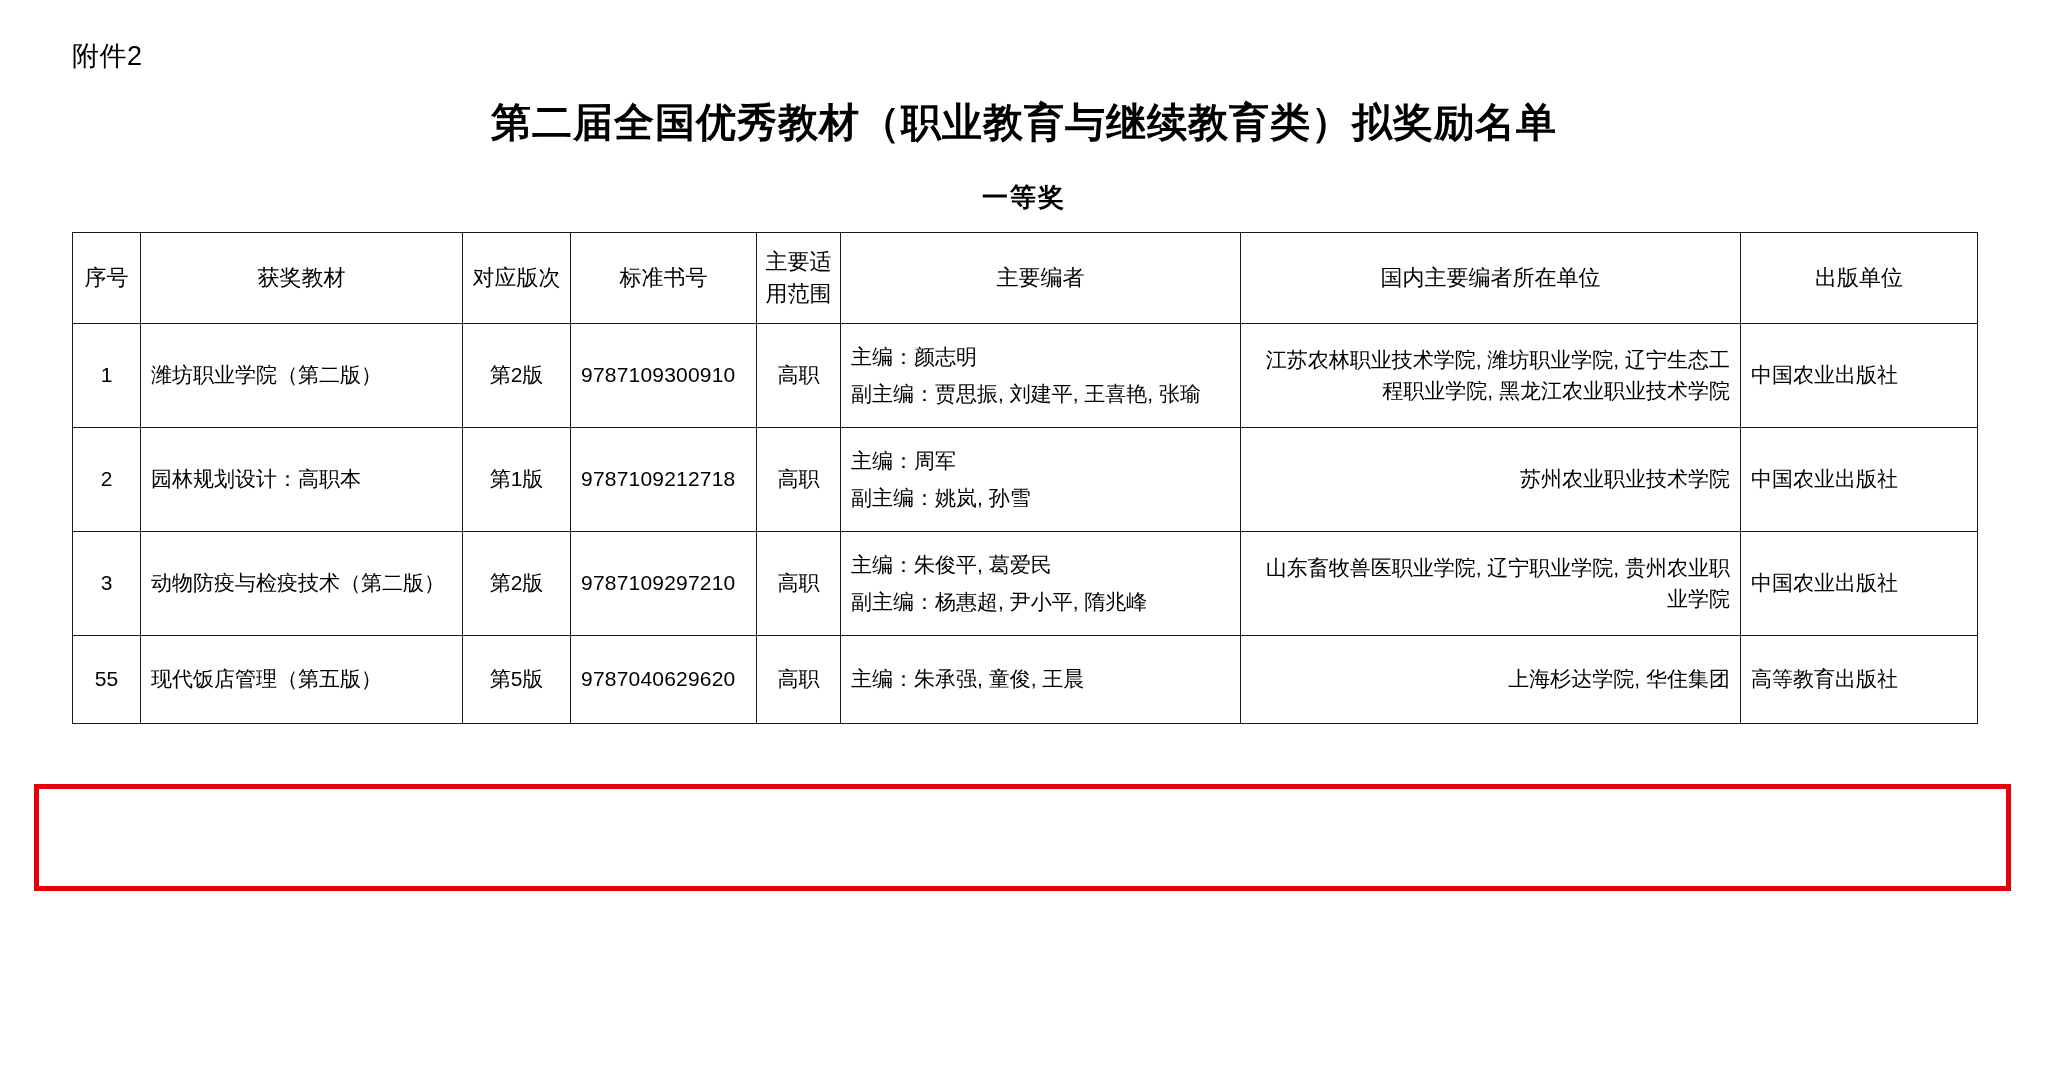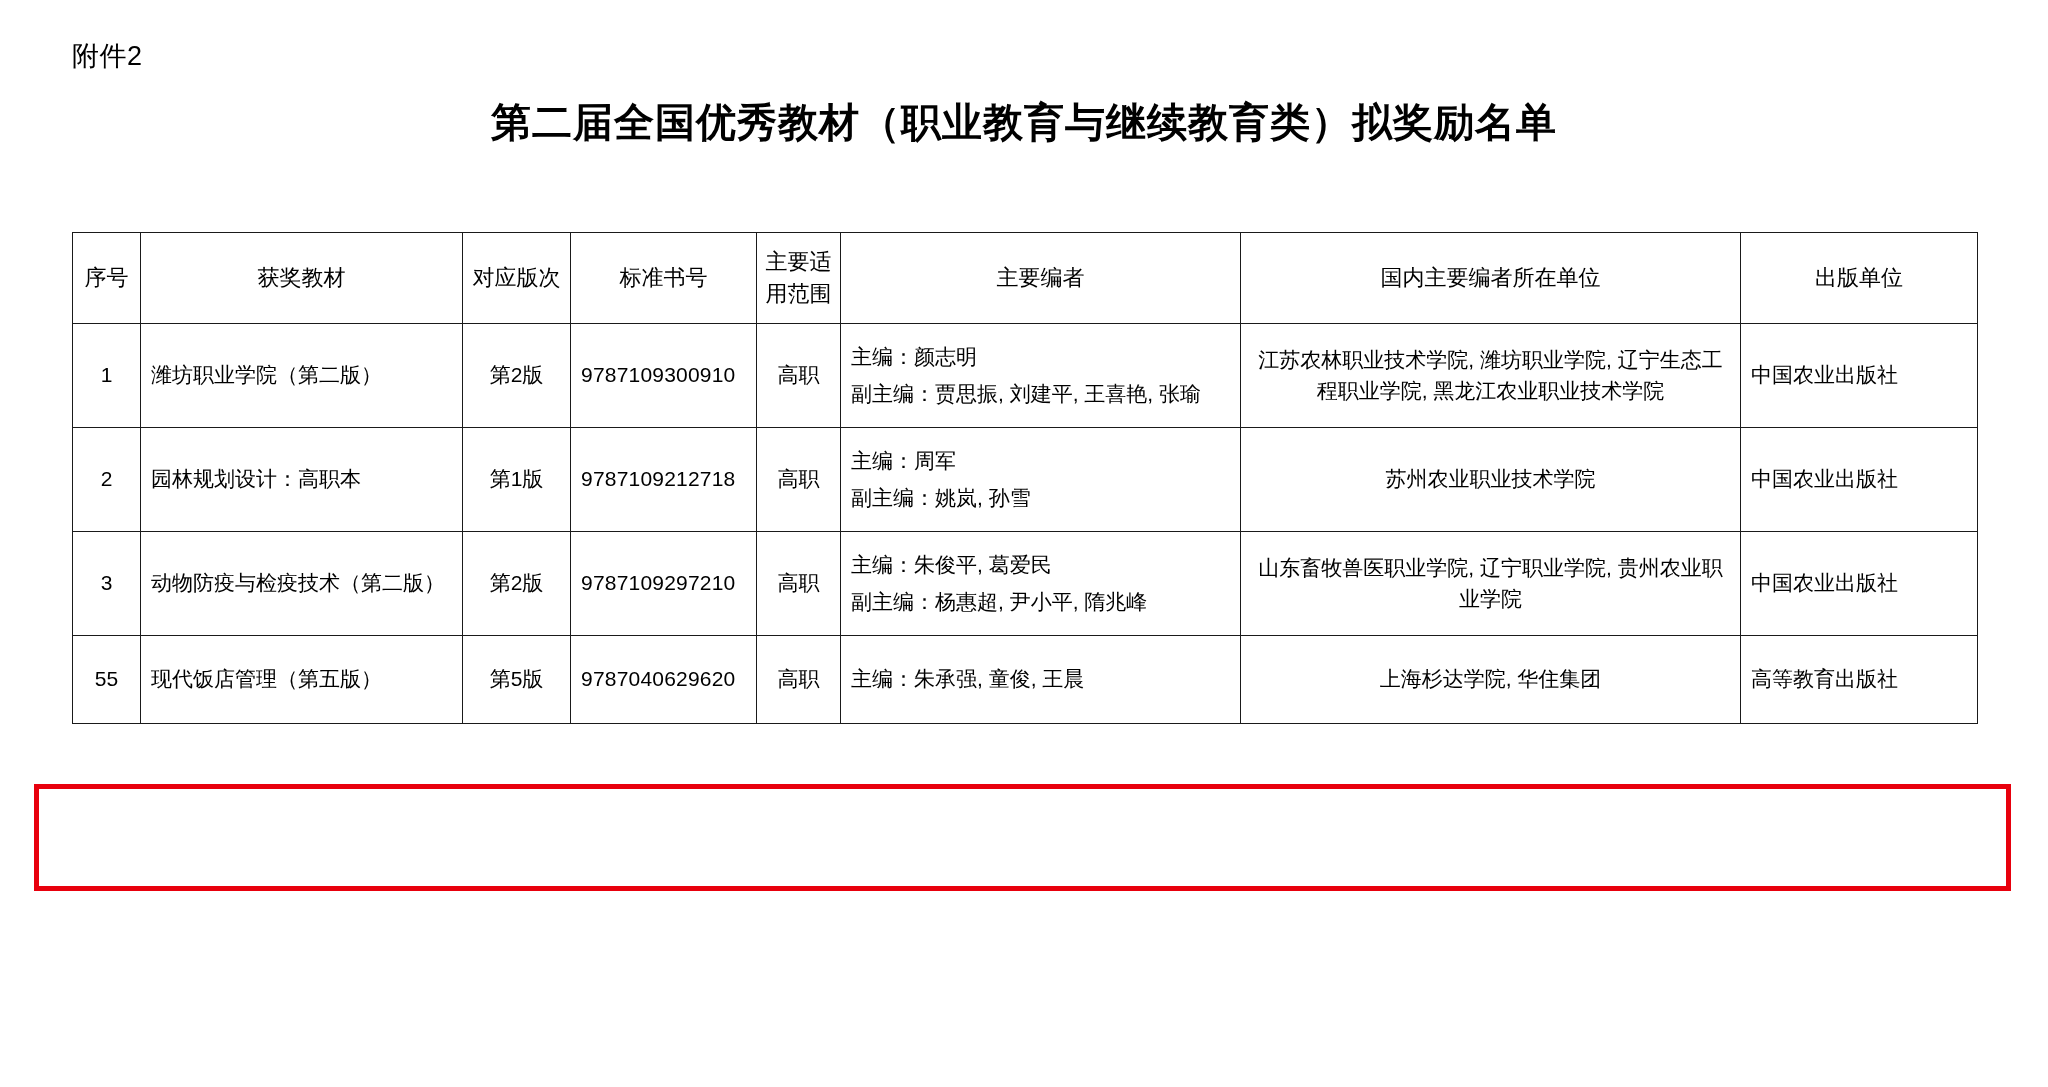--- a/index.html
+++ b/index.html
@@ -87,21 +87,21 @@
   col.c-authors  { width: 400px; }
   col.c-org      { width: 500px; }
   col.c-pub      { width: 237px; }
 
   td.seq     { text-align: center; }
   td.name    { text-align: left; padding-left: 14px; }
   td.ed      { text-align: center; }
   td.isbn    { text-align: left; letter-spacing: 0.2px; }
   td.scope   { text-align: center; }
   td.authors { text-align: left; padding-left: 14px; }
-  td.org     { text-align: center; padding-left: 14px; }
+  td.org     { text-align: right; padding-left: 14px; }
   td.pub     { text-align: left; padding-left: 12px; }
 
   tr.data-row { height: 104px; }
   tr.row-short { height: 88px; }
 
   .author-line { white-space: normal; }
   .author-line + .author-line { margin-top: 6px; }
 
   
   .highlight-box {
@@ -114,20 +114,21 @@
 </style>
 </head>
 <body>
 
 <div class="page">
 
   <div class="attachment-label">附件2</div>
 
   <div class="doc-title">第二届全国优秀教材（职业教育与继续教育类）拟奖励名单</div>
 
+  <div class="doc-subtitle">一等奖</div>
 
   <div class="table-wrap">
     <table class="award-table">
       <colgroup>
         <col class="c-seq">
         <col class="c-name">
         <col class="c-ed">
         <col class="c-isbn">
         <col class="c-scope">
         <col class="c-authors">

